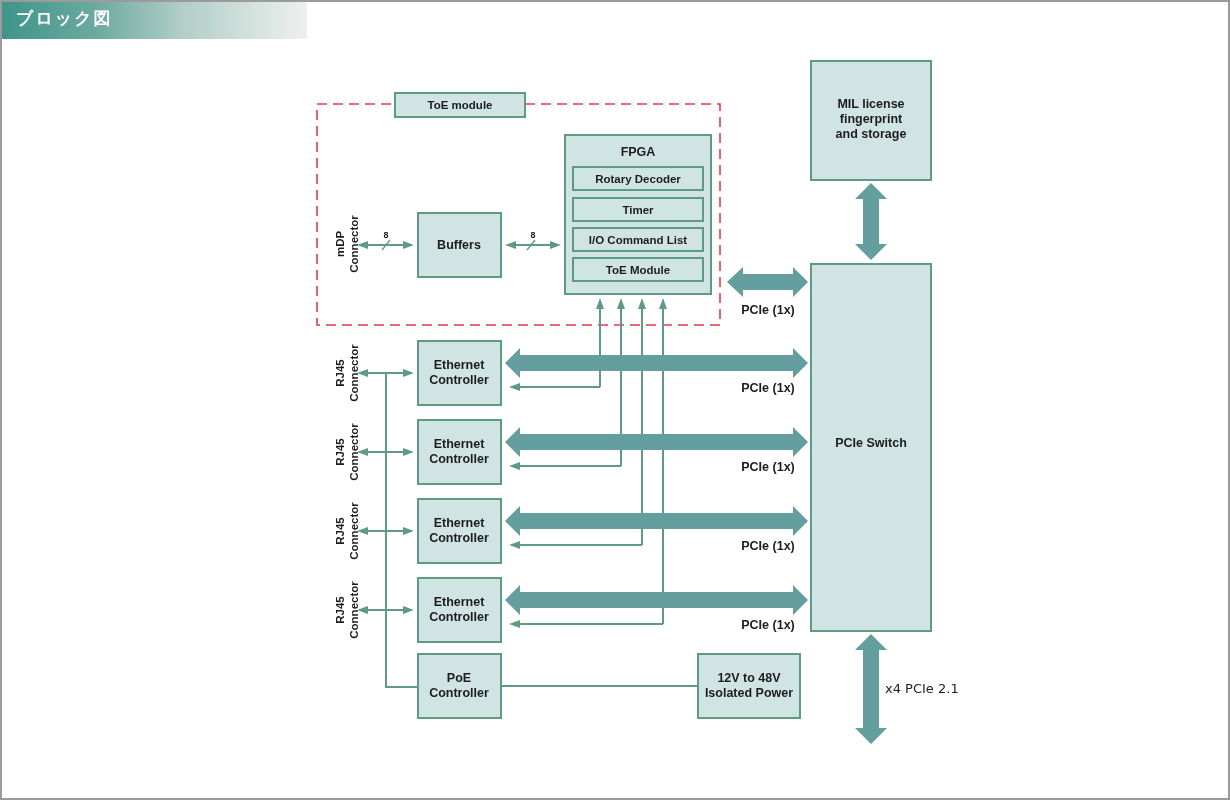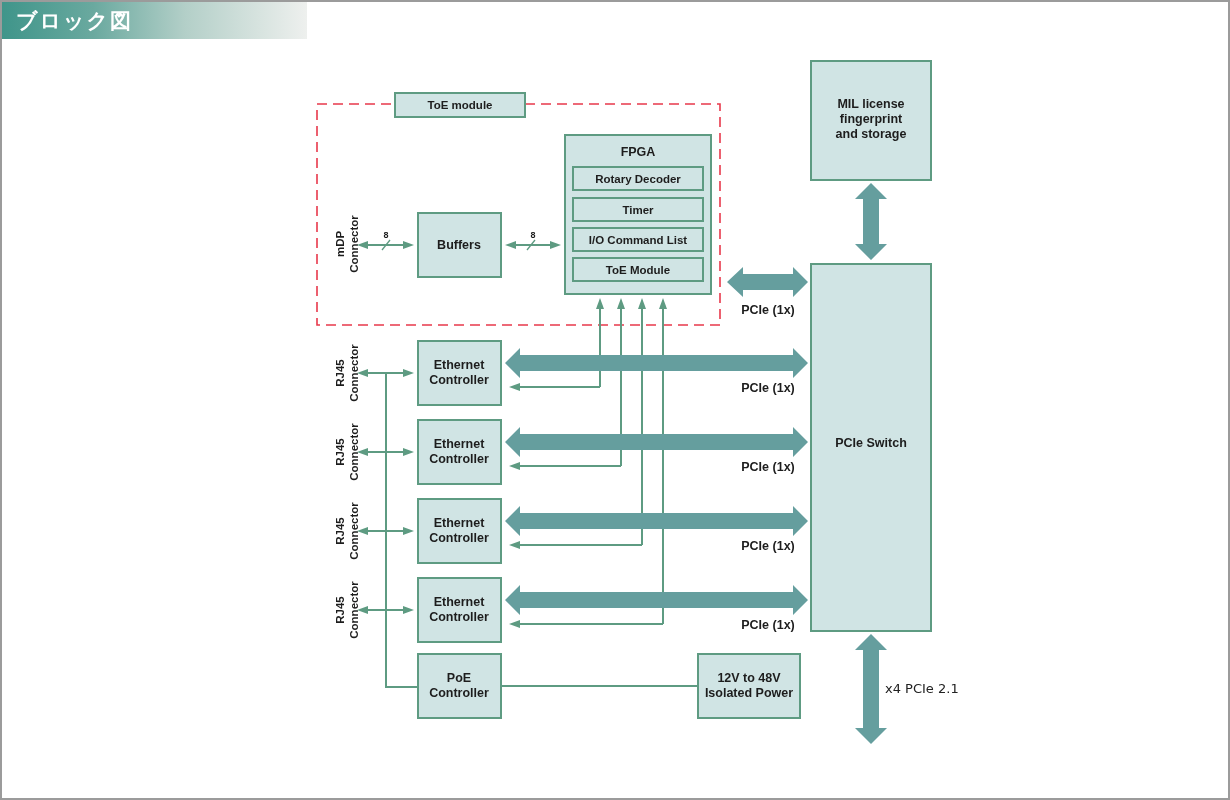--- a/index.html
+++ b/index.html
@@ -2,21 +2,21 @@
 <html><head>
 <meta charset="utf-8">
 <style>
   html, body { margin:0; padding:0; }
   body { width:1230px; height:800px; background:#fff; position:relative; overflow:hidden;
          font-family:"DejaVu Sans", sans-serif; }
   .frame { position:absolute; left:0; top:0; width:1226px; height:796px;
            border:2px solid #9b9b9b; border-right-width:3px; border-bottom-width:3px; box-sizing:content-box; }
   .header { position:absolute; left:2px; top:2px; width:305px; height:37px;
             background:linear-gradient(90deg,#3f958a 0%,#6aa99f 30%,#b3cfc8 60%,#eef0ee 100%); }
-  .header-title { position:absolute; left:14px; top:5px; color:#fff; font-size:21px; font-weight:bold;
+  .header-title { position:absolute; left:14px; top:5px; color:#fff; font-size:17px; font-weight:bold;
                   letter-spacing:2px; font-family:"DejaVu Sans", sans-serif; }
   svg { position:absolute; left:0; top:0; }
   .box { fill:#d0e4e4; stroke:#5e9b82; stroke-width:2; }
   .lbl { font-family:"Liberation Sans", sans-serif; font-weight:bold; font-size:12.5px; fill:#1d1d1d; text-anchor:middle; }
   .lbl-sm { font-family:"Liberation Sans", sans-serif; font-weight:bold; font-size:11.5px; fill:#1d1d1d; text-anchor:middle; }
   .lbl-plain { font-family:"DejaVu Sans", sans-serif; font-size:13px; fill:#222; }
   .line { stroke:#5e9b82; stroke-width:2; fill:none; }
   .bus { fill:#659e9e; }
   .small-arrow { fill:#5e9b82; }
   .dash { stroke:#e8394b; stroke-width:1.6; stroke-dasharray:10 6; fill:none; }

